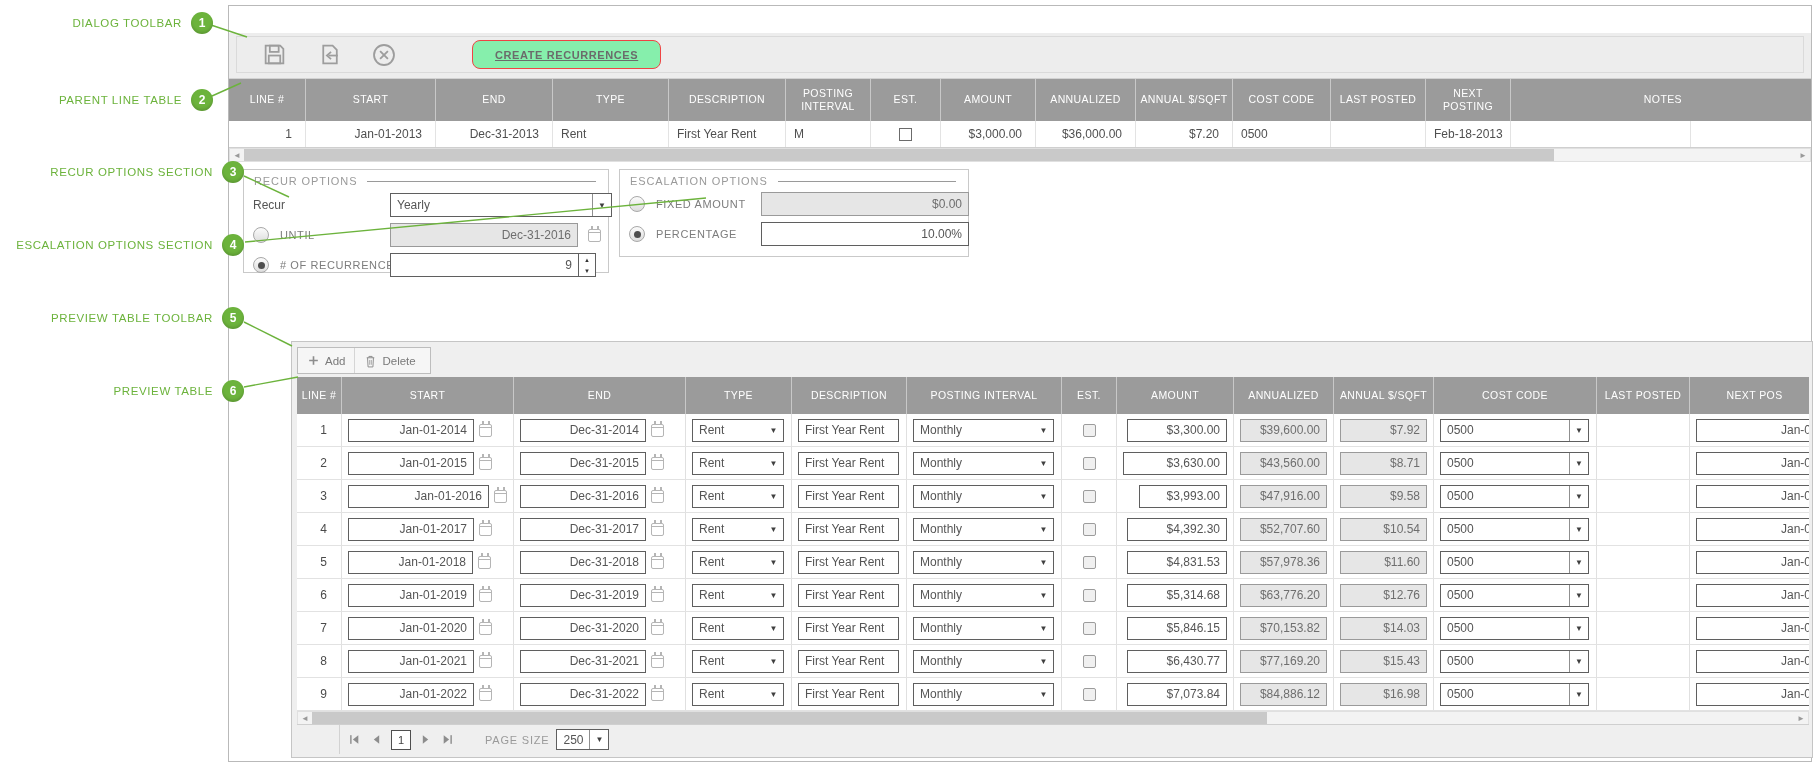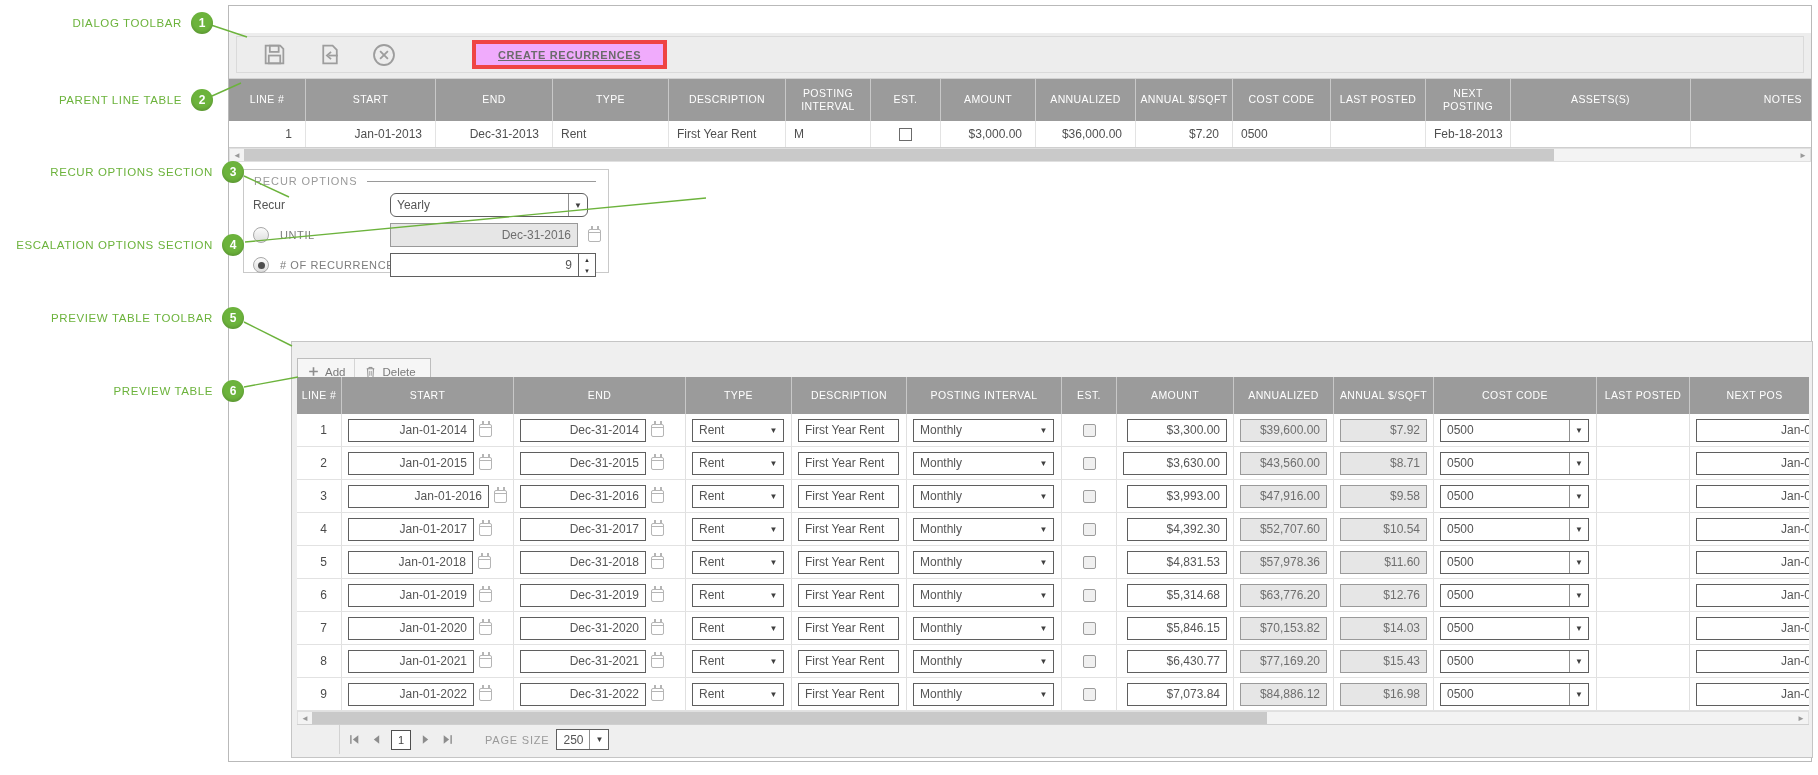--- a/index.html
+++ b/index.html
@@ -17,21 +17,21 @@
   
   .dialog { position:absolute; left:228px; top:5px; width:1584px; height:757px; background:#fff; border:1px solid #b9b9b9; }
   .titlebar { position:absolute; left:0; top:0; right:0; height:27px; background:#6c92a9; display:flex; align-items:center; }
   .titlebar-text { color:#fff; font-size:13px; letter-spacing:.7px; padding-left:13px; }
   .titlebar-icons { margin-left:auto; display:flex; align-items:center; gap:13px; padding-right:18px; }
   .tb-ic { width:17px; height:17px; display:flex; align-items:center; justify-content:center; cursor:default; }
   .tb-ic svg { display:block; }
   .dlg-toolbar { position:absolute; left:0; top:27px; right:0; height:46px; background:#ededed; border-bottom:1px solid #d2d2d2; }
   .dlg-toolbar-frame { position:absolute; left:7px; right:7px; top:3px; bottom:5px; border:1px solid #dadada; display:flex; align-items:center; padding-left:24px; gap:29px; }
   .tool-ic { width:26px; height:26px; display:flex; align-items:center; justify-content:center; }
-  .btn-create { margin-left:46px; height:29px; padding:0 22px; background:#f0abfc; border:4px solid #ef4444; border-radius:0;
+  .btn-create { margin-left:46px; height:29px; padding:0 22px; background:#86efac; border:1px solid #ef4444; border-radius:8px;
                 display:flex; align-items:center; color:#6b6b6b; font-size:11px; letter-spacing:.6px; text-decoration:underline; font-weight:bold; }
   
   .hcell { display:flex; align-items:center; justify-content:center; text-align:center; color:#fff; font-size:10.5px;
            letter-spacing:.4px; line-height:1.25; border-right:1px solid rgba(255,255,255,.45); padding:0 4px; }
   
   .ptable { position:absolute; left:0; top:73px; right:0; }
   .pt-grid { display:grid; grid-template-columns:77px 130px 117px 116px 117px 85px 70px 95px 100px 97px 98px 95px 85px 180px minmax(0,1fr); width:100%; }
   .pt-head { background:#9b9b9b; height:42px; }
   .pt-row { background:#fff; height:27px; border-bottom:1px solid #cfcfcf; }
   .pcell { display:flex; align-items:center; font-size:12px; color:#4f4f4f; border-right:1px solid #e3e3e3; padding:0 8px; overflow:hidden; white-space:nowrap; }
@@ -65,21 +65,21 @@
   .select .caret.plain { border-left:none; }
   .spinner { width:17px; align-self:stretch; border-left:1px solid #5f5f5f; display:flex; flex-direction:column; flex:none; background:#fff; }
   .spinner span { flex:1; display:flex; align-items:center; justify-content:center; font-size:6px; color:#333; }
   .cal { width:13px; height:13px; border:1px solid #b5b5b5; border-radius:2px; position:relative; margin-left:5px; flex:none; background:#fff; }
   .cal::before { content:''; position:absolute; top:-4px; left:2px; width:2px; height:4px; background:#b5b5b5; box-shadow:6px 0 0 #b5b5b5; }
   .cal::after { content:''; position:absolute; top:2px; left:0; right:0; border-top:1px solid #b5b5b5; }
   .cb { width:13px; height:13px; border:1px solid #9c9c9c; border-radius:2px; background:#f0f0f0; flex:none; }
   .cb.white { background:#fff; border-color:#6b6b6b; border-radius:0; }
   
   .panel { position:absolute; left:62px; top:335px; width:1522px; height:417px; background:#efefef; border:1px solid #c5c5c5; }
-  .mini-toolbar { position:absolute; left:5px; top:16px; width:134px; height:27px; background:#f6f6f6; border:1px solid #bdbdbd;
+  .mini-toolbar { position:absolute; left:5px; top:5px; width:134px; height:27px; background:#f6f6f6; border:1px solid #bdbdbd;
                   display:flex; align-items:center; }
   .mini-btn { display:flex; align-items:center; gap:5px; padding:0 9px; color:#7a7a7a; font-size:11.5px; height:100%; }
   .mini-sep { width:1px; height:100%; background:#d5d5d5; }
   .pv-table { position:absolute; left:5px; top:35px; width:1512px; height:334px; overflow:hidden; background:#fff; }
   .pv-grid { display:grid; grid-template-columns:45px 172px 172px 106px 115px 155px 55px 117px 100px 100px 163px 93px 130px; }
   .pv-head { background:#9b9b9b; height:37px; width:1523px; }
   .prow { background:#fff; height:33px; border-bottom:1px solid #e2e2e2; width:1523px; }
   .pvcell { display:flex; align-items:center; border-right:1px solid #e0e0e0; padding:0 6px; overflow:hidden; }
   .pvcell.right { justify-content:flex-end; padding-right:12px; }
   .pvcell.center { justify-content:center; }
@@ -171,21 +171,20 @@
         <div class="hcell">TYPE</div>
         <div class="hcell">DESCRIPTION</div>
         <div class="hcell">POSTING INTERVAL</div>
         <div class="hcell">EST.</div>
         <div class="hcell">AMOUNT</div>
         <div class="hcell">ANNUALIZED</div>
         <div class="hcell">ANNUAL $/SQFT</div>
         <div class="hcell">COST CODE</div>
         <div class="hcell">LAST POSTED</div>
         <div class="hcell">NEXT POSTING</div>
-        <div class="hcell">ASSETS(S)</div>
         <div class="hcell" style="justify-content:flex-end;padding-right:9px;border-right:none;">NOTES</div>
       </div>
       <div class="pt-grid pt-row">
         <div class="pcell right">1</div>
         <div class="pcell right">Jan-01-2013</div>
         <div class="pcell right">Dec-31-2013</div>
         <div class="pcell">Rent</div>
         <div class="pcell">First Year Rent</div>
         <div class="pcell">M</div>
         <div class="pcell center">
@@ -209,21 +208,21 @@
       </div>
     </div>
 
     <div class="groupbox" style="left:14px;top:163px;width:366px;height:104px;">
       <div class="gb-legend">
         <span class="gb-title">RECUR OPTIONS</span>
         <span class="gb-line"></span>
       </div>
       <div class="opt-row" style="left:9px;top:23px;right:9px;height:24px;">
         <span class="plain-label">Recur</span>
-        <span class="select" style="position:absolute;left:137px;width:198px;border-radius:6px;">
+        <span class="select" style="position:absolute;left:137px;width:222px;">
           <span class="sel-text">Yearly</span>
           <span class="caret">▼</span>
         </span>
       </div>
       <div class="opt-row" style="left:9px;top:53px;right:9px;height:24px;">
         <span class="radio"></span>
         <span class="opt-label">UNTIL</span>
         <span class="input disabled right" style="position:absolute;left:137px;width:188px;">Dec-31-2016</span>
         <span class="cal" style="position:absolute;left:330px;"></span>
       </div>
@@ -233,20 +232,36 @@
         <span class="select" style="position:absolute;left:137px;width:206px;border-color:#5f5f5f;">
           <span class="sel-text" style="text-align:right;">9</span>
           <span class="spinner">
               <span>▲</span>
               <span>▼</span>
             </span>
         </span>
       </div>
     </div>
 
+    <div class="groupbox" style="left:390px;top:163px;width:350px;height:88px;">
+      <div class="gb-legend">
+        <span class="gb-title">ESCALATION OPTIONS</span>
+        <span class="gb-line"></span>
+      </div>
+      <div class="opt-row" style="left:9px;top:22px;right:9px;height:24px;">
+        <span class="radio"></span>
+        <span class="opt-label">FIXED AMOUNT</span>
+        <span class="input disabled right" style="position:absolute;left:132px;width:208px;">$0.00</span>
+      </div>
+      <div class="opt-row" style="left:9px;top:52px;right:9px;height:24px;">
+        <span class="radio sel"></span>
+        <span class="opt-label">PERCENTAGE</span>
+        <span class="input right" style="position:absolute;left:132px;width:208px;">10.00%</span>
+      </div>
+    </div>
 
     <div class="panel">
       <div class="mini-toolbar">
         <span class="mini-btn">
           <svg width="13" height="13" viewBox="0 0 24 24">
               <path d="M12 4 v16 M4 12 h16" stroke="#8d8d8d" stroke-width="3" fill="none"></path>
             </svg>
           <span>Add</span>
         </span>
         <span class="mini-sep"></span>
@@ -406,21 +421,21 @@
     <div class="pvcell">
       <span class="select" style="width:141px;">
         <span class="sel-text">Monthly</span>
         <span class="caret plain">▼</span>
       </span>
     </div>
     <div class="pvcell center">
                 <span class="cb"></span>
               </div>
     <div class="pvcell" style="justify-content:flex-end;">
-      <span class="input right" style="width:100px;">$3,993.00</span>
+      <span class="input right" style="width:88px;">$3,993.00</span>
     </div>
     <div class="pvcell">
       <span class="input disabled right" style="width:87px;">$47,916.00</span>
     </div>
     <div class="pvcell">
       <span class="input disabled right" style="width:87px;">$9.58</span>
     </div>
     <div class="pvcell">
       <span class="select" style="width:149px;">
         <span class="sel-text">0500</span>

